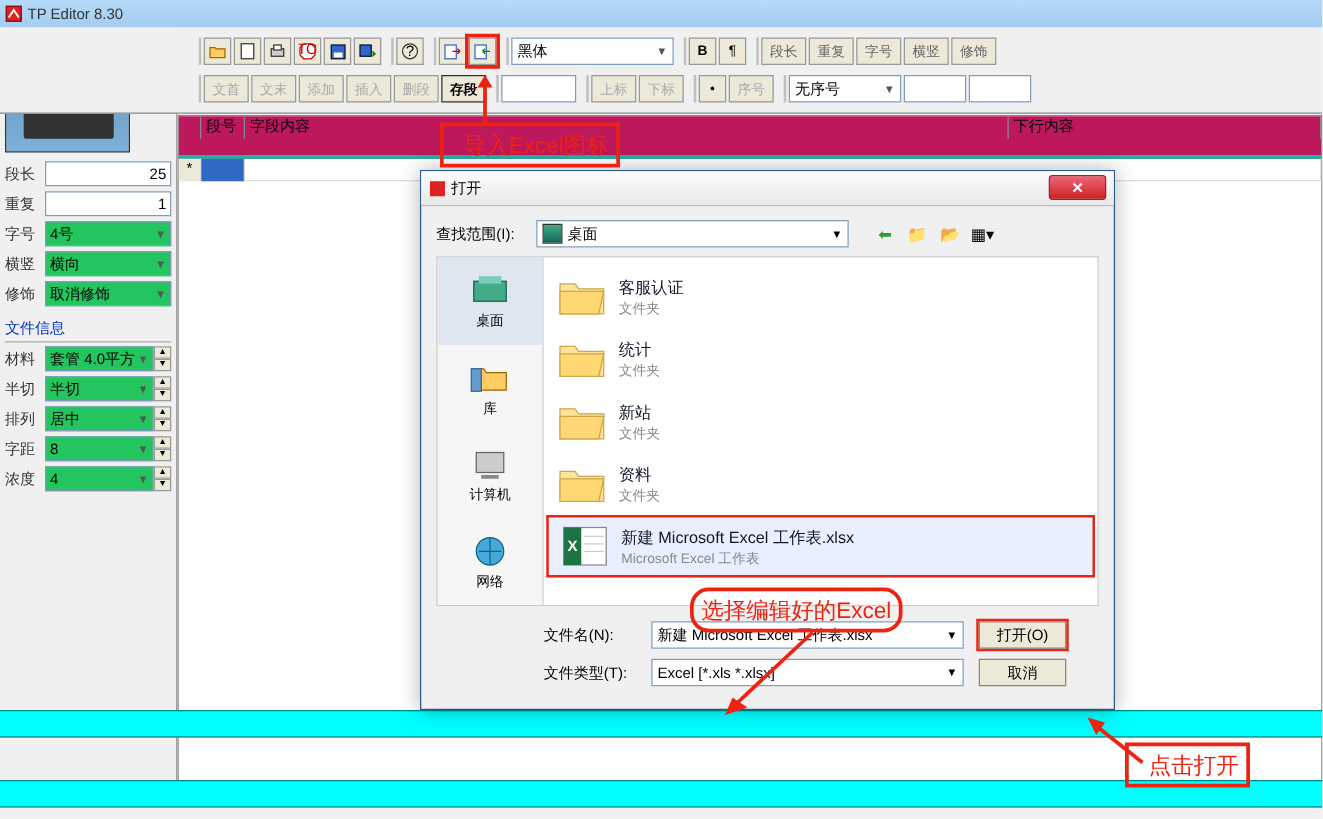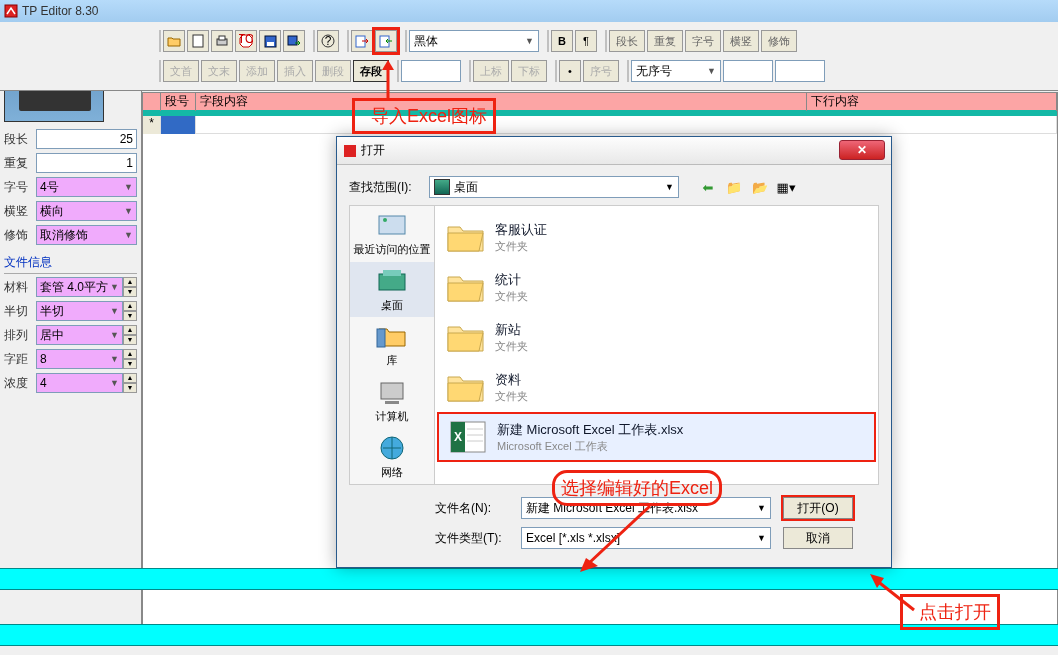--- a/index.html
+++ b/index.html
@@ -27,28 +27,28 @@
 
 .leftpanel { position: absolute; left: 0; top: 22px; width: 142px; height: 605px; background: #f0f0f0; border-right: 1px solid #888; }
 .device-img { width: 100px; height: 96px; margin: 4px; background: linear-gradient(#5a8cb8,#7fb0d8); border:1px solid #333; position:relative; }
 .device-img::before { content:""; position:absolute; top:8px; left:18px; width:64px; height:36px; background:#222; border-radius:4px; }
 .device-img::after { content:""; position:absolute; bottom:10px; left:14px; width:72px; height:32px; background:#333; border-radius:2px; }
 .panel-section { padding: 2px 4px; }
 .section-title { color: #0030c0; font-size: 12px; padding: 2px 0; border-bottom: 1px solid #aaa; margin-bottom: 2px; }
 .prow { display: flex; align-items: center; height: 22px; margin-bottom: 2px; }
 .prow .lbl { width: 32px; color: #333; flex-shrink:0; }
 .prow .val { flex: 1; height: 20px; border: 1px solid #7f9db9; background: #fff; text-align: right; padding: 0 3px; line-height: 18px; color:#000; }
-.prow .sel { flex: 1; height: 20px; border: 1px solid #7f9db9; background: #f0abfc; padding: 0 3px; line-height: 18px; display:flex; justify-content:space-between; align-items:center; color:#000; }
+.prow .sel { flex: 1; height: 20px; border: 1px solid #7f9db9; background: #22c55e; padding: 0 3px; line-height: 18px; display:flex; justify-content:space-between; align-items:center; color:#000; }
 .prow .sel .a { font-size:9px; color:#555; }
 .prow .spin { display:flex; flex-direction:column; width:14px; }
 .prow .spin span { height:10px; width:14px; background:#ece9d8; border:1px solid #999; font-size:7px; line-height:7px; text-align:center; cursor:pointer; }
 
 
 .main { position:absolute; left:142px; top:92px; right:0; bottom:28px; background:#fff; border:1px solid #888; }
-.gridhead { height:23px; background:#fca5a5; border-bottom:6px solid #14b8a6; display:flex; }
+.gridhead { height:34px; background:#be185d; border-bottom:3px solid #14b8a6; display:flex; }
 .gridhead .gh { border-right:1px solid #888; height:18px; line-height:17px; padding:0 4px; font-size:12px; }
 .gh1 { width:18px; } .gh2 { width:35px; } .gh3 { flex:1; } .gh4 { width:250px; }
 .gridrow { height:18px; display:flex; border-bottom:1px solid #ddd; }
 .gridrow .gc { border-right:1px solid #ddd; height:18px; }
 .gc1 { width:18px; background:#ece9d8; text-align:center; } 
 .gc2a { width:35px; background:#316ac5; } 
 .gc2b { flex:1; }
 
 
 .bluebar { position:absolute; left:0; width:100%; height:22px; background:#00ffff; border-top:1px solid #008a8a; border-bottom:1px solid #008a8a; }
@@ -345,27 +345,20 @@
       </div>
       <div class="dlg-nav-icons">
         <span style="color:#393">⬅</span>
         <span style="color:#c93">📁</span>
         <span style="color:#c93">📂</span>
         <span>▦▾</span>
       </div>
     </div>
     <div class="dlg-split">
       <div class="dlg-places" id="places">
-          <div class="place">
-            <div class="pic"><svg width="34" height="30">
-                <rect x="4" y="6" width="26" height="18" fill="#cde" stroke="#58a"></rect>
-                <circle cx="10" cy="10" r="2" fill="#3a6"></circle>
-              </svg></div>
-            <div class="pt">最近访问的位置</div>
-          </div>
           <div class="place sel">
             <div class="pic"><svg width="34" height="30">
                 <rect x="4" y="8" width="26" height="16" fill="#4a8" stroke="#165"></rect>
                 <rect x="8" y="4" width="18" height="6" fill="#7cb"></rect>
               </svg></div>
             <div class="pt">桌面</div>
           </div>
           <div class="place">
             <div class="pic"><svg width="34" height="30">
                 <path d="M4 8h8l2 3h16v14H4z" fill="#fc6" stroke="#960"></path>

